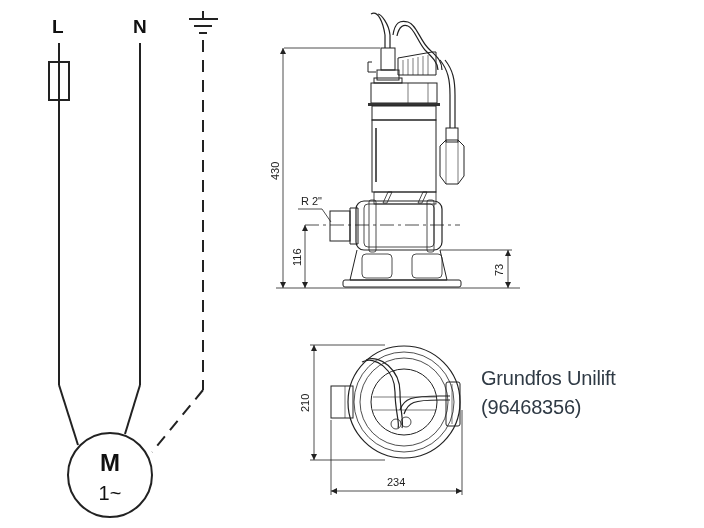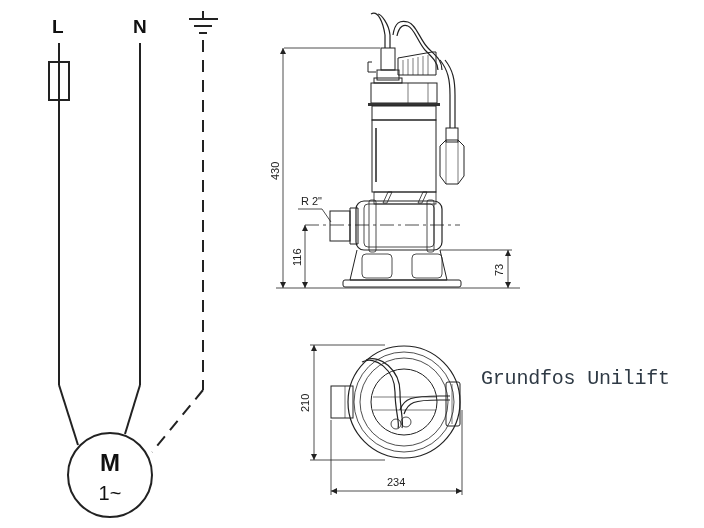--- a/index.html
+++ b/index.html
@@ -4,21 +4,21 @@
   <style>
     html, body { margin: 0; padding: 0; background: #ffffff; }
     body { width: 704px; height: 528px; position: relative; overflow: hidden; font-family: "Liberation Sans", sans-serif; }
     svg { position: absolute; left: 0; top: 0; }
     .wire-label { font-family: "Liberation Sans", sans-serif; font-weight: bold; font-size: 19px; fill: #111; }
     .motor-M { font-family: "Liberation Sans", sans-serif; font-weight: bold; font-size: 24px; fill: #111; }
     .motor-phase { font-family: "Liberation Sans", sans-serif; font-size: 20px; fill: #111; }
     .dim { font-family: "Liberation Sans", sans-serif; font-size: 11px; fill: #222; }
     .caption {
       position: absolute; left: 481px; top: 364px;
-      font-family: Liberation Mono, monospace; font-size: 20px; line-height: 29px;
+      font-family: Liberation Sans, sans-serif; font-size: 20px; line-height: 29px;
       color: #2f3a45; letter-spacing: -0.2px;
     }
     .caption div { white-space: nowrap; }
     .ln { stroke: #222; fill: none; }
   </style>
 </head>
 <body>
 
 <svg width="704" height="528" viewBox="0 0 704 528">
 
@@ -167,13 +167,14 @@
     <path d="M404,414 C408,402 414,400 440,400 L450,400" class="ln" stroke-width="1.2"></path>
     <circle cx="396" cy="424" r="5" class="ln" stroke-width="0.8"></circle>
     <circle cx="406" cy="422" r="5" class="ln" stroke-width="0.8"></circle>
     <line x1="373" y1="397" x2="436" y2="397" class="ln" stroke-width="0.6"></line>
     <line x1="373" y1="410" x2="436" y2="410" class="ln" stroke-width="0.6"></line>
   </g>
 </svg>
 
 <div class="caption">
   <div>Grundfos Unilift</div>
+  <div>(96468356)</div>
 </div>
 
 </body></html>

